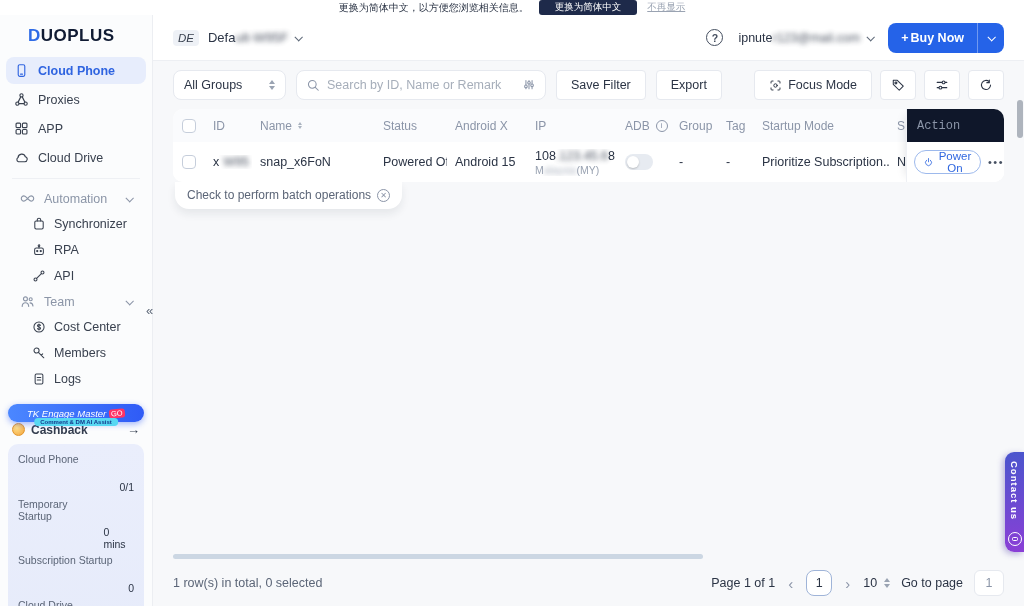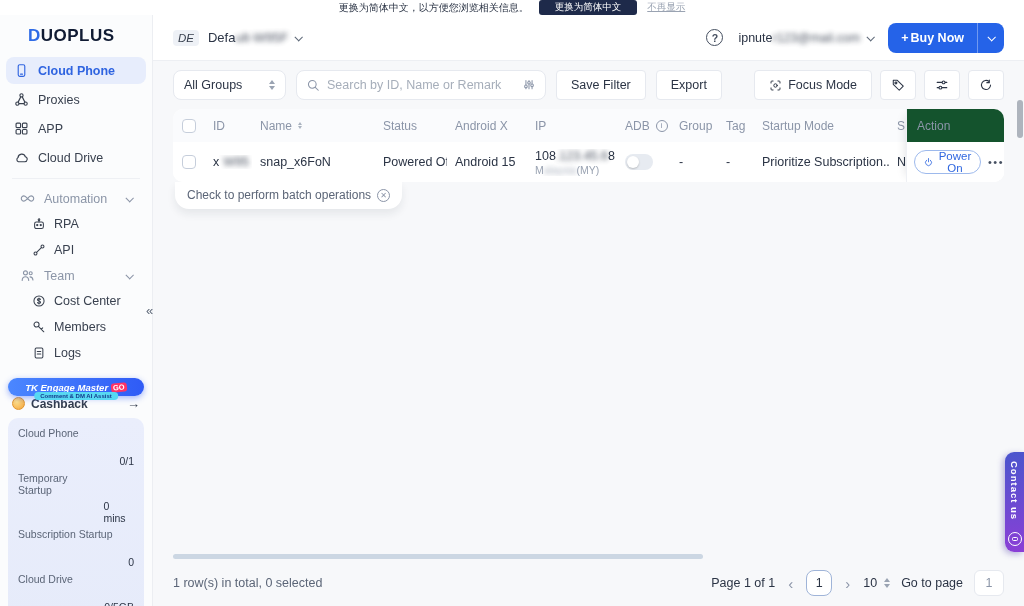--- a/index.html
+++ b/index.html
@@ -23,21 +23,21 @@
   .nav-item svg { flex-shrink:0; }
   .divider { height:1px; background:#eef0f4; margin:7px 6px; }
   .section-head { display:flex; align-items:center; gap:9px; height:25px; padding:0 14px 0 14px; font-size:12.5px; color:#8b95a7; cursor:pointer; }
   .section-head .chev { margin-left:auto; }
   .sub-item { display:flex; align-items:center; gap:8px; height:26px; padding:0 8px 0 26px; font-size:12.5px; color:#39414f; cursor:pointer; }
   .chev { width:6px; height:6px; border-right:1.4px solid currentColor; border-bottom:1.4px solid currentColor; display:inline-block; }
   .chev-down { transform:rotate(45deg) translateY(-1px); }
   .ico { display:inline-flex; align-items:center; justify-content:center; }
 
   .promo { margin:12px 8px 0; position:relative; height:26px; cursor:pointer; }
-  .promo-pill { background:linear-gradient(90deg,#4b87ff,#2f5bf6); border-radius:11px; height:18px; display:flex; align-items:center; justify-content:center; gap:3px; color:#fff; font-size:9.5px; font-weight:700; font-style:italic; box-shadow:0 2px 6px rgba(47,91,246,.45); }
+  .promo-pill { background:linear-gradient(90deg,#4b87ff,#2f5bf6); border-radius:11px; height:18px; display:flex; align-items:center; justify-content:center; gap:3px; color:#fff; font-size:9.5px; font-weight:400; font-style:italic; box-shadow:0 2px 6px rgba(47,91,246,.45); }
   .promo-badge { background:#ff3366; border-radius:3px; font-size:7.5px; padding:0 2px; transform:rotate(-6deg); font-style:normal; }
   .promo-sub { position:absolute; left:50%; transform:translateX(-50%); top:14px; background:#57d8f2; color:#143a8c; font-size:6px; font-weight:700; padding:1px 6px; border-radius:6px; white-space:nowrap; }
 
   .sidebar-spacer { flex:1; }
   .cashback-row { display:flex; align-items:center; gap:6px; margin:0 12px 7px; font-size:12px; font-weight:700; color:#333d4e; cursor:pointer; }
   .coin { width:13px; height:13px; border-radius:50%; background:radial-gradient(circle at 35% 35%, #ffe08a, #f2a33c); border:1px solid #e2952c; }
   .cashback-arrow { margin-left:auto; font-weight:400; font-size:13px; }
   .stats { margin:0 8px; background:linear-gradient(180deg,#eaeefc,#e6ebfa); border-radius:10px; padding:9px 10px 12px; display:flex; flex-direction:column; gap:4.5px; }
   .stat { display:flex; justify-content:space-between; font-size:10.5px; color:#5b6577; }
   .stat b { color:#2b3445; font-weight:400;margin-top:28px; }
@@ -84,21 +84,21 @@
   .sort-pair { display:flex; flex-direction:column; gap:1px; margin-left:2px; }
   .sort-pair .t { border-left:2.8px solid transparent; border-right:2.8px solid transparent; }
   .sort-pair .u { border-bottom:3.2px solid #aab3c0; }
   .sort-pair .d { border-top:3.2px solid #aab3c0; }
   .info-i { width:12px; height:12px; border:1px solid #8b95a8; border-radius:50%; font-size:8px; display:inline-flex; align-items:center; justify-content:center; color:#8b95a8; margin-left:2px; flex-shrink:0; }
   .toggle { width:28px; height:16px; background:#e7ebf1; border-radius:8px; position:relative; cursor:pointer; flex-shrink:0; }
   .toggle .knob { position:absolute; left:2px; top:2px; width:12px; height:12px; border-radius:50%; background:#fff; box-shadow:0 1px 2px rgba(0,0,0,.2); }
   .ip-cell { flex-direction:column; align-items:flex-start; justify-content:center; gap:1px; }
   .ip-line2 { font-size:10.5px; color:#9aa3b2; }
   .action-col { position:absolute; top:0; right:0; width:98px; height:73px; background:#fff; border-left:1px solid #eef0f4; box-shadow:-7px 0 9px -7px rgba(31,41,55,.15); }
-  .action-head { height:33px; background:#14532d; display:flex; align-items:center; padding-left:10px; font-size:12px; color:#8b95a8; }
+  .action-head { height:33px; background:#0f172a; display:flex; align-items:center; padding-left:10px; font-size:12px; color:#8b95a8;font-family:Liberation Mono, monospace; }
   .action-cell { height:40px; display:flex; align-items:center; gap:7px; padding-left:7px; }
   .power-btn { border:1px solid #9db9ec; background:#fff; color:#3168e0; border-radius:13px; height:24px; padding:0 8px; font-size:11.5px; display:flex; align-items:center; gap:4px; cursor:pointer; font-family:"Liberation Sans",sans-serif; }
   .more-btn { color:#454f60; font-size:11px; letter-spacing:1.5px; cursor:pointer; }
 
   .batch-tip { align-self:flex-start; background:#fff; border-radius:0 0 14px 14px; box-shadow:0 5px 9px rgba(31,41,55,.08); padding:6px 12px 7px; font-size:12px; color:#5b6577; display:flex; align-items:center; gap:6px; margin-left:2px; flex-shrink:0; }
   .tip-close { width:13px; height:13px; border:1.1px solid #8b95a8; border-radius:50%; display:inline-flex; align-items:center; justify-content:center; font-size:8px; color:#8b95a8; cursor:pointer; }
 
   .content-spacer { flex:1; }
   .h-scrollbar { height:5px; position:relative; margin-bottom:9px; flex-shrink:0; }
   .h-thumb { position:absolute; left:0; top:0; width:530px; height:5px; border-radius:3px; background:#ccd7e3; cursor:pointer; }
@@ -181,20 +181,29 @@
       <div class="divider"></div>
 
       <div class="section-head">
         <span class="ico">
             <svg width="15" height="15" viewBox="0 0 16 16">
               <path d="M4.2 10.8a2.8 2.8 0 1 1 0-5.6c2.6 0 4.9 5.6 7.6 5.6a2.8 2.8 0 1 0 0-5.6c-2.7 0-5 5.6-7.6 5.6z"></path>
             </svg>
           </span>
         <span>Automation</span>
         <span class="chev chev-down"></span>
+      </div>
+      <div class="sub-item">
+        <span class="ico">
+            <svg width="14" height="14" viewBox="0 0 16 16">
+              <rect x="3.2" y="4.6" width="9.6" height="9" rx="1.5"></rect>
+              <path d="M6 4.6V3.4a2 2 0 0 1 4 0v1.2"></path>
+            </svg>
+          </span>
+        <span>Synchronizer</span>
       </div>
       <div class="sub-item">
         <span class="ico">
             <svg width="14" height="14" viewBox="0 0 16 16">
               <rect x="3" y="5.6" width="10" height="7.6" rx="2"></rect>
               <path d="M8 5.6V3.6"></path>
               <circle cx="8" cy="3" r="0.9"></circle>
               <circle cx="6" cy="9.2" r="0.7" fill="currentColor"></circle>
               <circle cx="10" cy="9.2" r="0.7" fill="currentColor"></circle>
             </svg>

